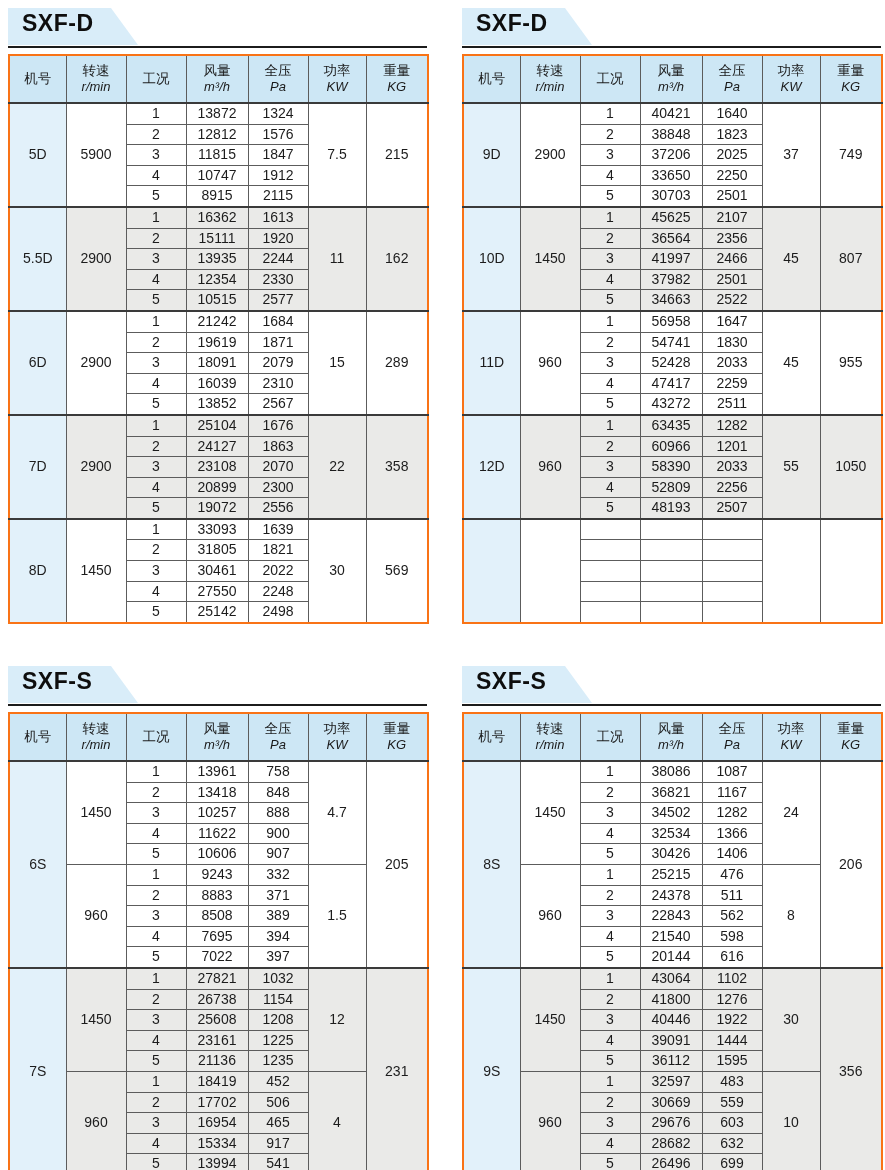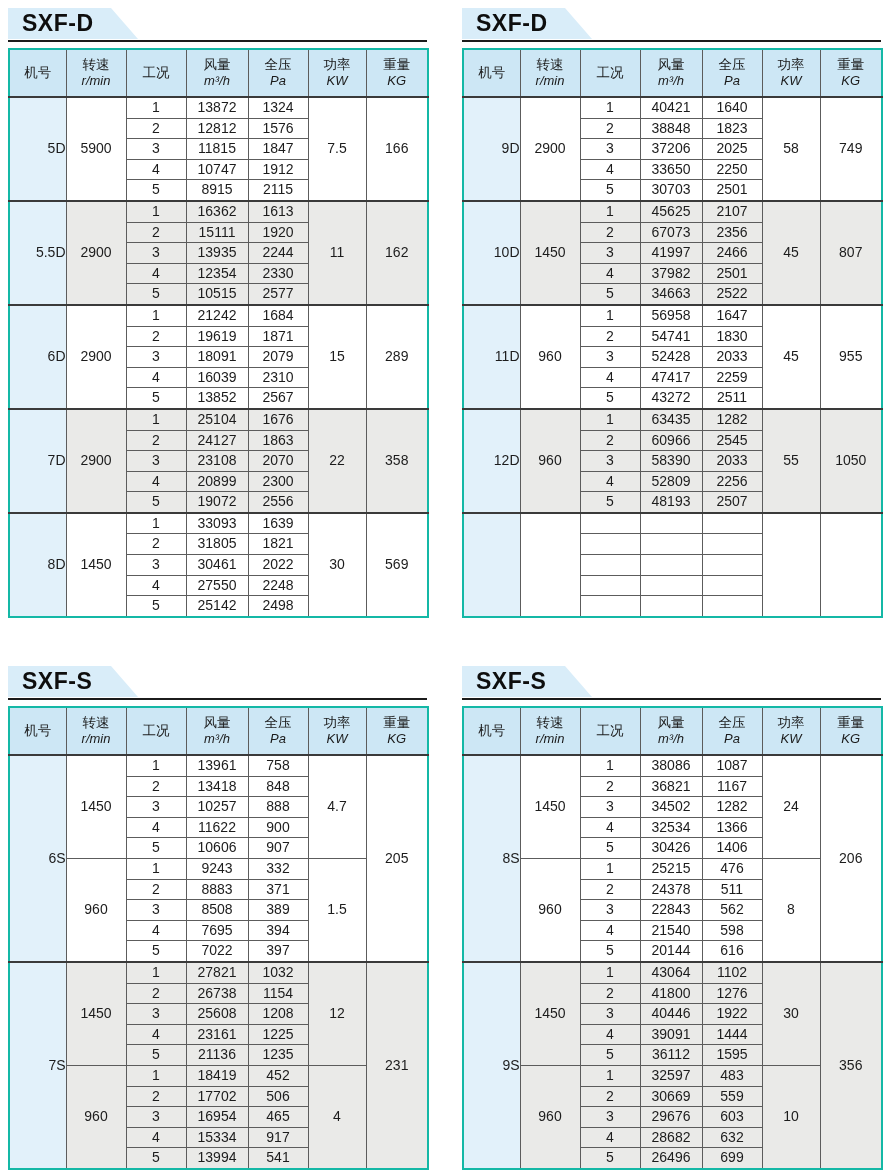--- a/index.html
+++ b/index.html
@@ -8,52 +8,52 @@
     font-family:"Liberation Sans","DejaVu Sans",sans-serif;
     color:#1e1e1e;
   }
   .quad{position:absolute;width:419px;}
   .quad.q1{left:8px;top:8px;}
   .quad.q2{left:462px;top:8px;}
   .quad.q3{left:8px;top:666px;}
   .quad.q4{left:462px;top:666px;}
 
   .title-tab{
-    width:130px;height:31px;background:#d9edf9;
+    width:130px;height:37px;background:#d9edf9;
     clip-path:polygon(0 0,103px 0,130px 100%,0 100%);
   }
   .title-text{
     font-size:23px;font-weight:bold;letter-spacing:0.5px;color:#0e0e0e;
     line-height:31px;padding-left:14px;white-space:nowrap;
   }
   .title-rule{height:2px;background:#1c1c1c;margin-top:1px;}
 
   table.spec{
     margin-top:6px;border-collapse:collapse;table-layout:fixed;width:419px;
-    border:2px solid #14b8a6;
+    border:2px solid #f97316;
   }
   col.c-model{width:57px;} col.c-speed{width:60px;} col.c-cond{width:60px;}
   col.c-flow{width:62px;} col.c-press{width:60px;} col.c-power{width:58px;}
   col.c-weight{width:62px;}
 
   th,td{
     border:1px solid #5c5c5c;text-align:center;vertical-align:middle;
     padding:0;overflow:hidden;white-space:nowrap;
   }
   thead th{
     background:#cde7f5;height:46px;font-weight:normal;
     font-size:13.5px;line-height:1.3;color:#1a1a1a;
     border-bottom:2px solid #3a3a3a;
   }
   thead .unit{font-size:13px;font-style:italic;}
   tbody td{height:19.6px;font-size:14px;line-height:19.6px;color:#1c1c1c;}
   tr.grp-white td{background:#ffffff;}
   tr.grp-gray td{background:#eaeae8;}
   tr.group-start td{border-top:2px solid #3a3a3a;}
-  td.model-cell{background:#e2f1fa !important;text-align:right;}
+  td.model-cell{background:#e2f1fa !important;}
 </style>
 </head>
 <body>
 
 <div class="quad q1">
   <div class="title-tab">
     <div class="title-text">SXF-D</div>
   </div>
   <div class="title-rule"></div>
   <div>
@@ -98,21 +98,21 @@
           </tr>
         </thead>
         <tbody>
           <tr class="grp-white group-start">
             <td class="model-cell" rowspan="5">5D</td>
             <td rowspan="5">5900</td>
             <td>1</td>
             <td>13872</td>
             <td>1324</td>
             <td rowspan="5">7.5</td>
-            <td rowspan="5">166</td>
+            <td rowspan="5">215</td>
           </tr>
           <tr class="grp-white">
             <td>2</td>
             <td>12812</td>
             <td>1576</td>
           </tr>
           <tr class="grp-white">
             <td>3</td>
             <td>11815</td>
             <td>1847</td>
@@ -294,21 +294,21 @@
             </th>
           </tr>
         </thead>
         <tbody>
           <tr class="grp-white group-start">
             <td class="model-cell" rowspan="5">9D</td>
             <td rowspan="5">2900</td>
             <td>1</td>
             <td>40421</td>
             <td>1640</td>
-            <td rowspan="5">58</td>
+            <td rowspan="5">37</td>
             <td rowspan="5">749</td>
           </tr>
           <tr class="grp-white">
             <td>2</td>
             <td>38848</td>
             <td>1823</td>
           </tr>
           <tr class="grp-white">
             <td>3</td>
             <td>37206</td>
@@ -328,21 +328,21 @@
             <td class="model-cell" rowspan="5">10D</td>
             <td rowspan="5">1450</td>
             <td>1</td>
             <td>45625</td>
             <td>2107</td>
             <td rowspan="5">45</td>
             <td rowspan="5">807</td>
           </tr>
           <tr class="grp-gray">
             <td>2</td>
-            <td>67073</td>
+            <td>36564</td>
             <td>2356</td>
           </tr>
           <tr class="grp-gray">
             <td>3</td>
             <td>41997</td>
             <td>2466</td>
           </tr>
           <tr class="grp-gray">
             <td>4</td>
             <td>37982</td>
@@ -387,21 +387,21 @@
             <td rowspan="5">960</td>
             <td>1</td>
             <td>63435</td>
             <td>1282</td>
             <td rowspan="5">55</td>
             <td rowspan="5">1050</td>
           </tr>
           <tr class="grp-gray">
             <td>2</td>
             <td>60966</td>
-            <td>2545</td>
+            <td>1201</td>
           </tr>
           <tr class="grp-gray">
             <td>3</td>
             <td>58390</td>
             <td>2033</td>
           </tr>
           <tr class="grp-gray">
             <td>4</td>
             <td>52809</td>
             <td>2256</td>

